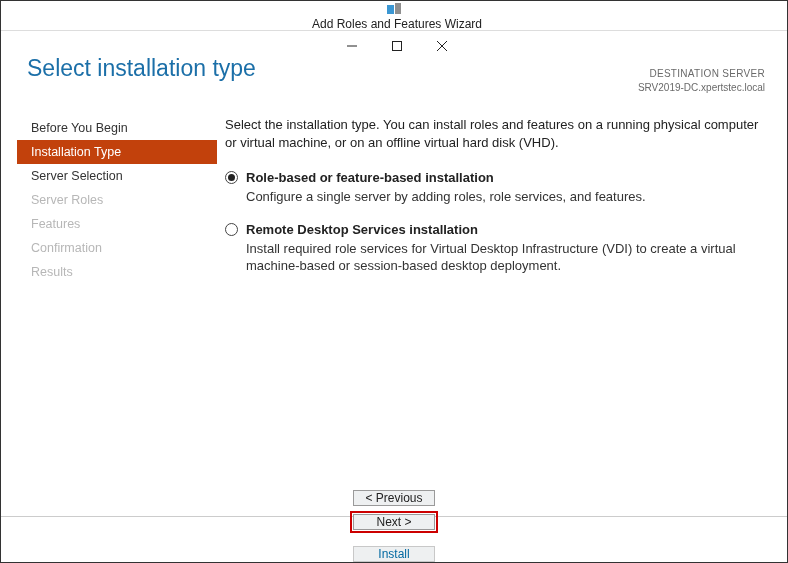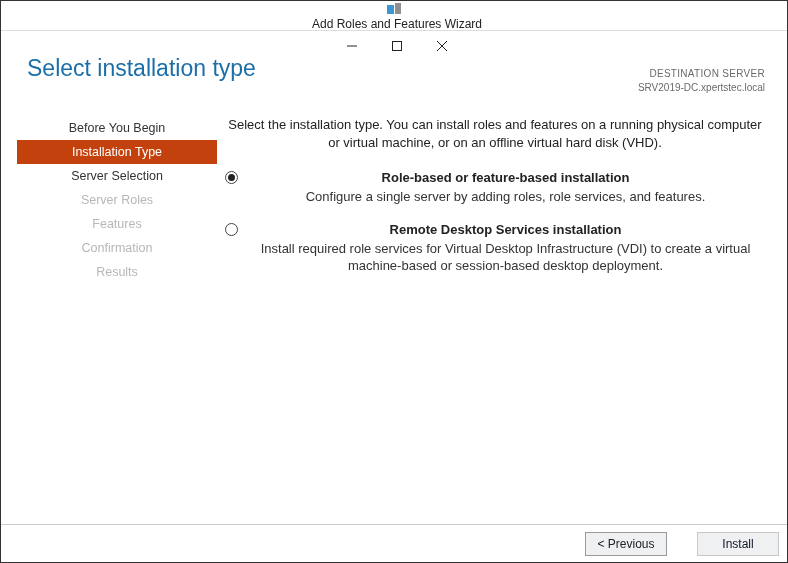--- a/index.html
+++ b/index.html
@@ -52,21 +52,20 @@
     color: #707070;
     line-height: 1.35;
     padding-top: 2px;
     margin-top: 10px;
   }
   .dest-label { color: #6a6a6a; letter-spacing: .3px;}
   .dest-name  { color: #6a6a6a; }
   .body-area {
     display: flex;
     padding: 12px 22px 0 0;
-    text-align: center;
   }
   .sidebar {
     width: 200px;
     padding: 0;
     margin-left: 16px;
   }
   .sidebar-item {
     font-size: 12.5px;
     padding: 5px 14px;
     cursor: pointer;
@@ -110,44 +109,45 @@
     border-radius: 50%;
     top: 2px; left: 2px;
   }
   .opt-text { flex: 1; line-height: 1.35; }
   .opt-title { font-weight: 600; }
   .opt-desc { color: #333; margin-top: 1px; }
   .footer {
     position: absolute;
     left: 0; right: 0;
     bottom: 0;
-    height: 38px;
+    height: 46px;
     border-top: 1px solid #ccc;
     display: flex;
     align-items: center;
     justify-content: flex-end;
     gap: 8px;
     padding: 0 8px;
     background: #fff;
+    flex-direction: column;
   }
   .btn {
     min-width: 82px;
     height: 24px;
     font-size: 12px;
     border: 1px solid #9a9a9a;
     background: #eef0f1;
     color: #222;
     display: inline-flex;
     align-items: center;
     justify-content: center;
     cursor: pointer;
     padding: 0 10px;
   }
   .btn.disabled {
-    color: #0f172a;
+    color: #0369a1;
     border-color: #c8c8c8;
     cursor: default;
   }
   .btn.highlight {
     outline: 2.5px solid #cc0000;
     outline-offset: 1px;
   }
   .gap { width: 14px; }
 </style>
 </head>
@@ -216,15 +216,16 @@
       <div class="opt-text">
         <div class="opt-title">Remote Desktop Services installation</div>
         <div class="opt-desc">Install required role services for Virtual Desktop Infrastructure (VDI) to create a virtual machine-based or session-based desktop deployment.</div>
       </div>
     </div>
   </div>
 </div>
 
 <div class="footer">
   <div class="btn">&lt; Previous</div>
+  <div class="btn highlight">Next &gt;</div>
   <span class="gap"></span>
   <div class="btn disabled">Install</div>
 </div>
 
 </body></html>

